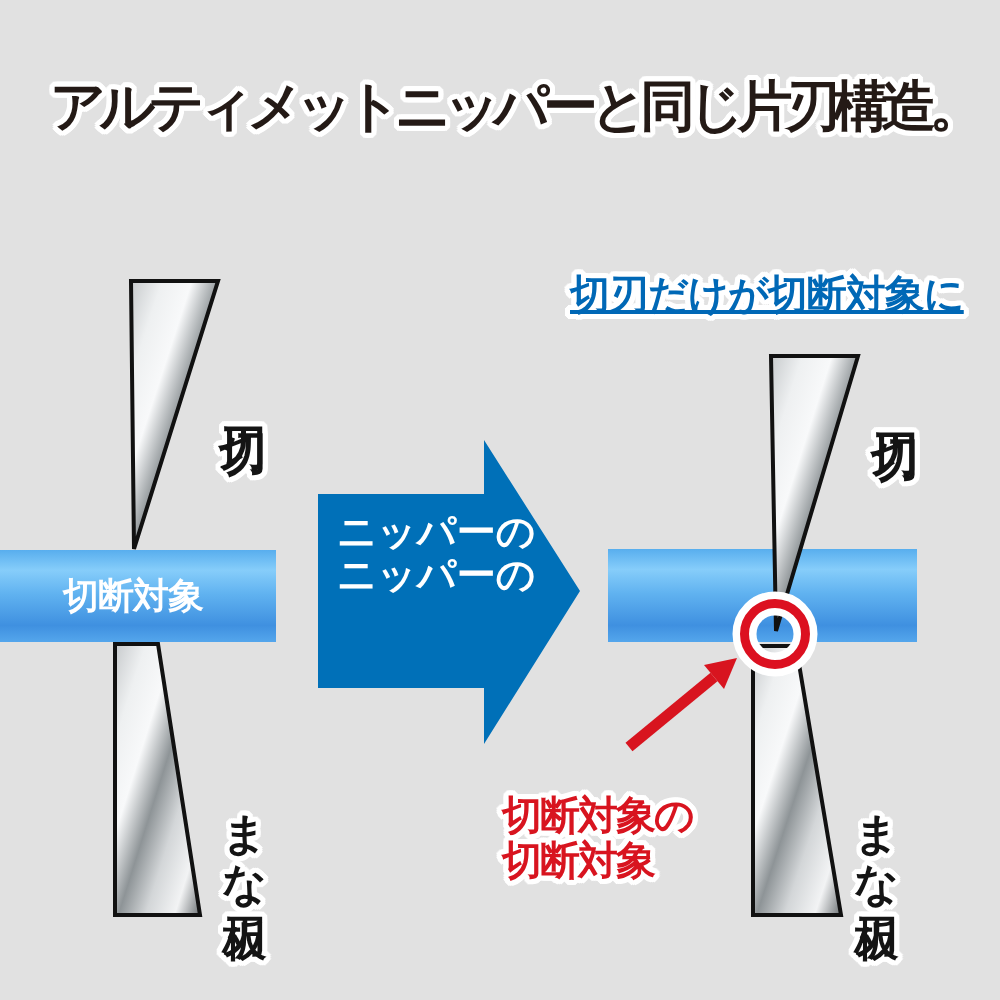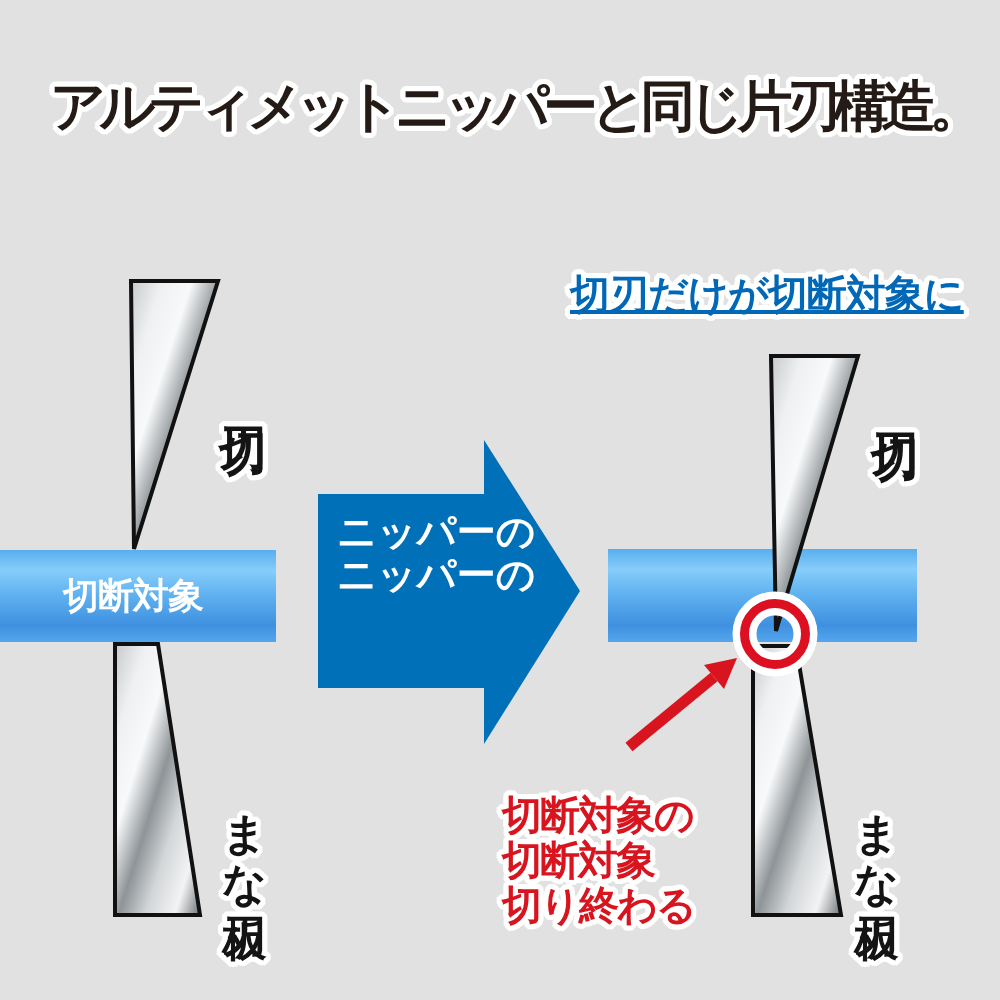--- a/index.html
+++ b/index.html
@@ -144,16 +144,15 @@
   </div>
 
   <div class="abs vlabel ow kiriha-left">切刃</div>
   <div class="abs vlabel ow manaita-left">まな板刃</div>
   <div class="abs vlabel ow kiriha-right">切刃</div>
   <div class="abs vlabel ow manaita-right">まな板刃</div>
 
   <div class="abs red-note ow">
     <div>切断対象の</div>
     <div>切断対象</div>
-    <div>切り終わる</div>
   </div>
 
 </div>
 
 </body></html>

